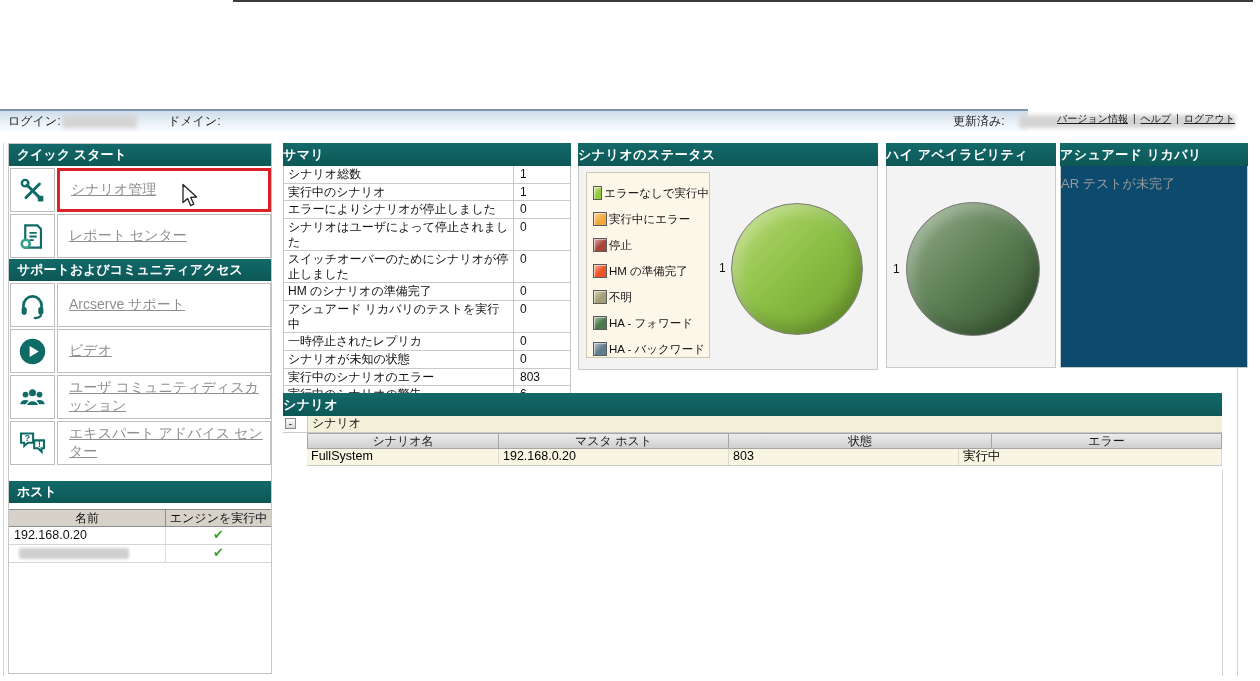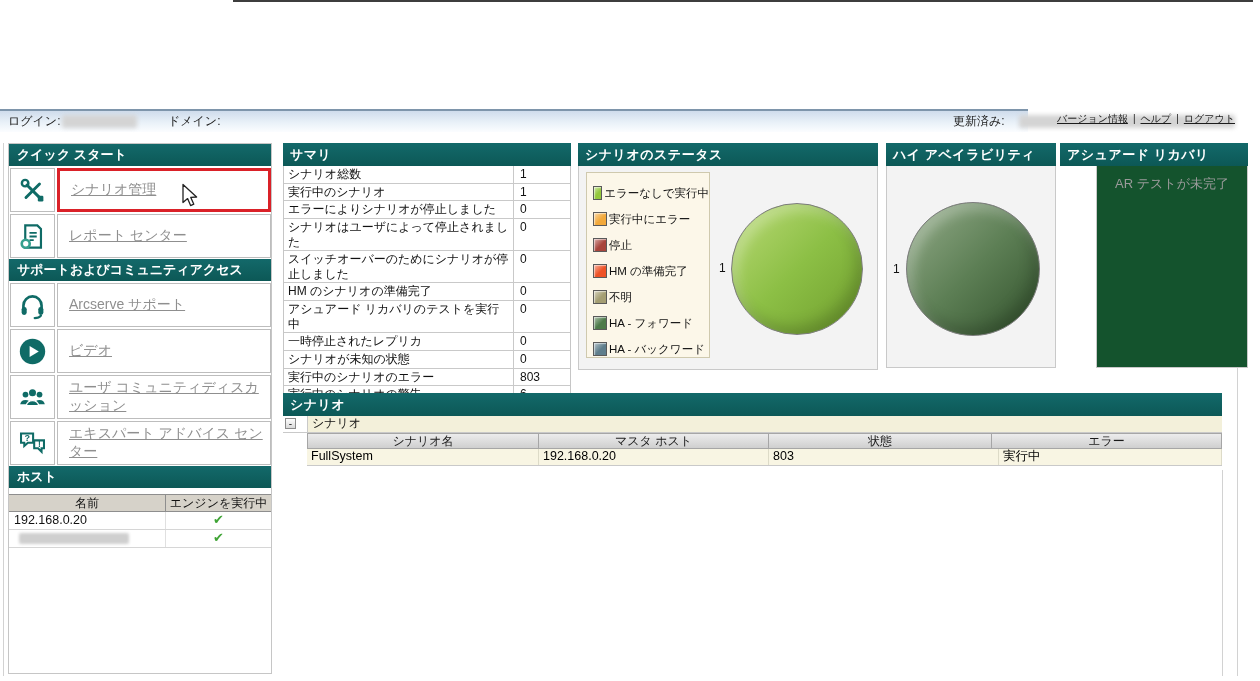--- a/index.html
+++ b/index.html
@@ -25,21 +25,21 @@
   
   .navlinks{position:absolute;top:112px;right:25px;font-size:10px;color:#1c1c1c;}
   .navlinks a{color:#1c1c1c;text-decoration:underline;cursor:pointer;}
   .navlinks .sep{margin:0 5px;color:#1c1c1c;}
 
   
   .vline{position:absolute;width:1px;background:#d2d2d2;}
 
   
   .phead{background:linear-gradient(180deg,#13696a 0%,#0c5856 100%);color:#fff;
-    font-size:13px;font-weight:bold;height:23px;line-height:23px;padding-left:7px;
+    font-size:13px;font-weight:bold;height:23px;line-height:23px;padding-left:0;
     letter-spacing:0.5px;}
 
   
   #sidebar{position:absolute;left:8px;top:143px;width:264px;height:531px;
     border:1px solid #c6c6c6;background:#fff;box-sizing:border-box;}
   .side-sec-head{background:linear-gradient(180deg,#13696a 0%,#0c5856 100%);color:#fff;
     font-size:13px;font-weight:bold;height:22px;line-height:22px;padding-left:8px;}
   .side-item{display:flex;margin:2px 0 1px 0;height:44px;}
   .icon-box{width:45px;height:44px;border:1px solid #bdbdbd;box-sizing:border-box;
     display:flex;align-items:center;justify-content:center;background:#fff;margin-left:1px;}
@@ -87,39 +87,39 @@
   .pie-count{position:absolute;font-size:12px;color:#111;}
 
   
   #ha-panel{position:absolute;left:886px;top:143px;width:170px;}
   #ha-body{position:relative;height:202px;border:1px solid #c9c9c9;border-top:none;
     background:#f3f3f3;box-sizing:border-box;}
 
   
   #ar-panel{position:absolute;left:1060px;top:143px;width:188px;}
   #ar-body{position:relative;height:202px;border:1px solid #c9c9c9;border-top:none;
-    background:#14532d;box-sizing:border-box;text-align:center;margin-left:36px;}
+    background:#0c4a6e;box-sizing:border-box;text-align:left;}
   #ar-message{font-size:13px;color:#9a9a9a;padding-top:9px;}
 
   
   #scenario-panel{position:absolute;left:283px;top:393px;width:939px;}
   .scn-grouprow{position:relative;height:16px;border-bottom:1px solid #c9c9c9;background:#fff;}
   .expander{position:absolute;left:2px;top:2px;width:11px;height:11px;border:1px solid #8a8a8a;
     background:linear-gradient(180deg,#fdfdfd,#d9d9d9);font-size:10px;line-height:9px;
     text-align:center;color:#222;cursor:pointer;box-sizing:border-box;}
   .scn-groupcell{position:absolute;left:24px;right:0;top:0;bottom:0;background:#f3f0da;
     border-left:1px solid #c9c9c9;font-size:12px;line-height:15px;padding-left:4px;}
   .scn-headrow{display:flex;margin-left:24px;height:16px;}
   .scn-hcell{background:linear-gradient(180deg,#ececec,#cfcfcf);border:1px solid #a6a6a6;
     border-left:none;box-sizing:border-box;font-size:12px;line-height:14px;text-align:center;color:#1a1a1a;}
   .scn-hcell:first-child{border-left:1px solid #a6a6a6;}
   .scn-row{display:flex;margin-left:24px;height:16px;border-bottom:1px solid #c9c9c9;}
   .scn-cell{background:#f8f5e3;box-sizing:border-box;font-size:12.5px;line-height:15px;
     padding-left:4px;border-right:1px solid #dddbc8;color:#000;}
-  .w1{width:232px;} .w2{width:230px;} .w3{width:230px;} .w4{width:227px;flex:1;}
+  .w1{width:192px;} .w2{width:230px;} .w3{width:230px;} .w4{width:227px;flex:1;}
 
   
   #cursor{position:absolute;left:181px;top:183px;pointer-events:none;}
 </style>
 </head>
 <body>
 
 <div id="app">
 
   <div class="topline"></div>
@@ -218,21 +218,21 @@
               <path d="M13.4 9.4h8.1v6.6h-2v2.9l-2.9-2.9h-3.2z" fill="#fff" stroke="#0f6b66" stroke-width="1.7"></path>
               <text x="5.3" y="10.3" font-size="7.5" fill="#0f6b66" font-weight="bold">?</text>
               <text x="16.6" y="14.9" font-size="7" fill="#0f6b66" font-weight="bold">!</text>
             </svg>
           </div>
           <div class="label-box">
             <a class="side-link">エキスパート アドバイス センター</a>
           </div>
         </div>
       </div>
-    <div class="side-sec-head" id="hosts-head" style="margin-top:1px">ホスト</div>
+    <div class="side-sec-head" id="hosts-head" style="margin-top:16px">ホスト</div>
     <div id="hosts-table">
         <div class="host-hrow">
           <div class="host-hcell c1">名前</div>
           <div class="host-hcell c2">エンジンを実行中</div>
         </div>
         <div class="host-row">
           <div class="host-cell c1">192.168.0.20</div>
           <div class="host-cell c2"><span class="check">✔</span></div>
         </div>
         <div class="host-row">

